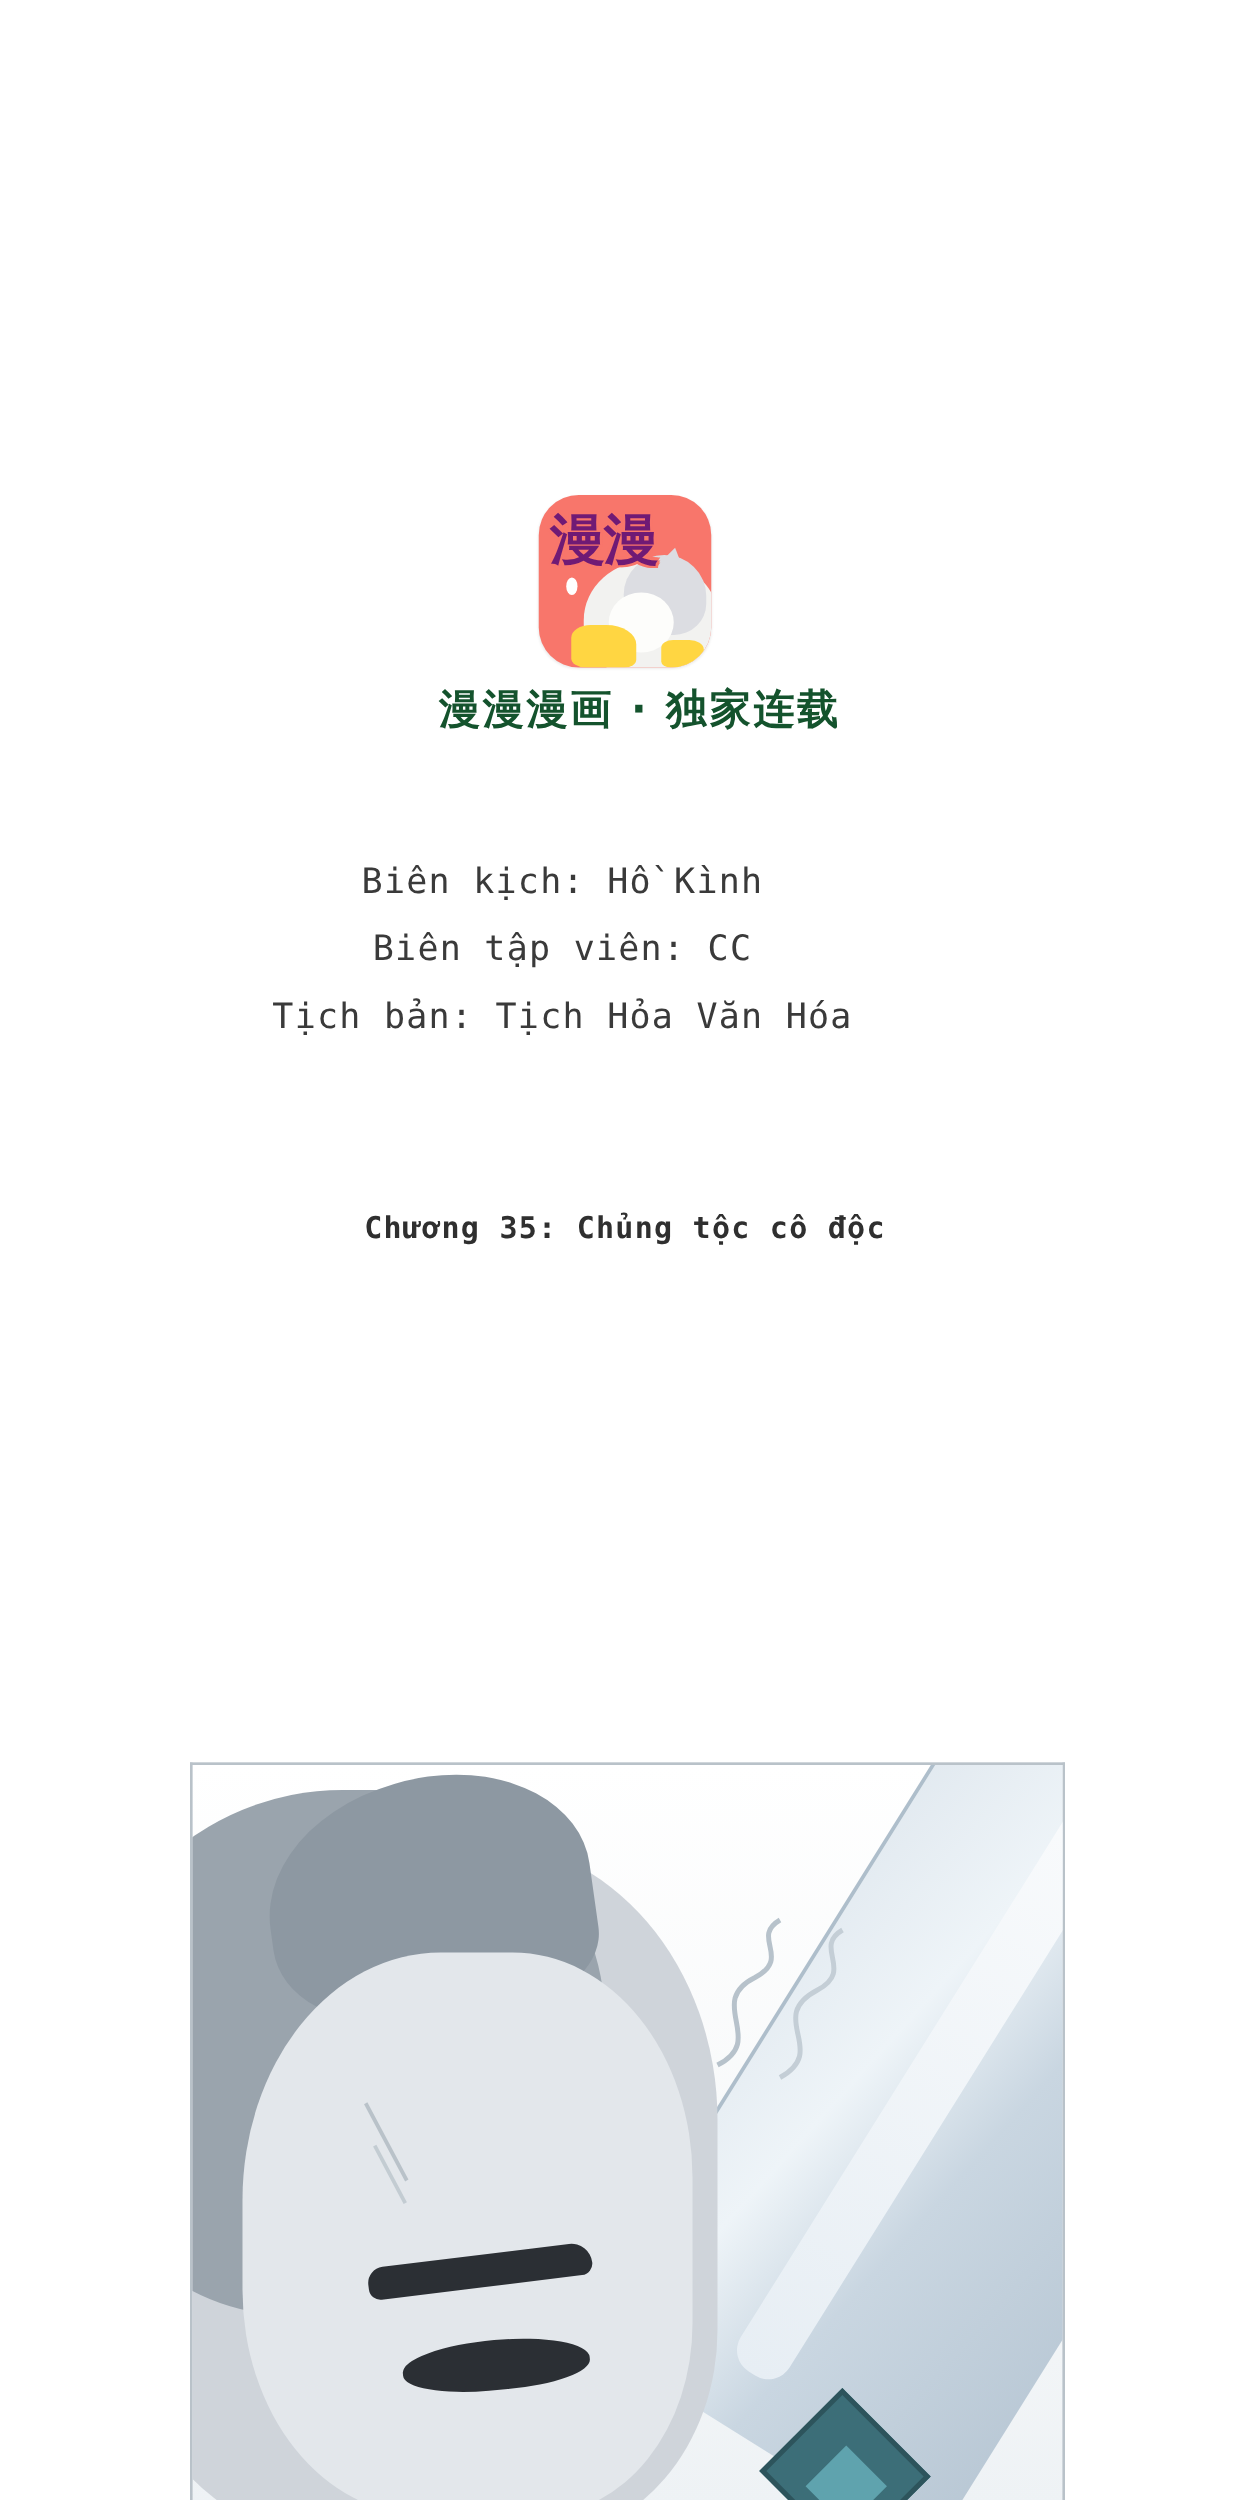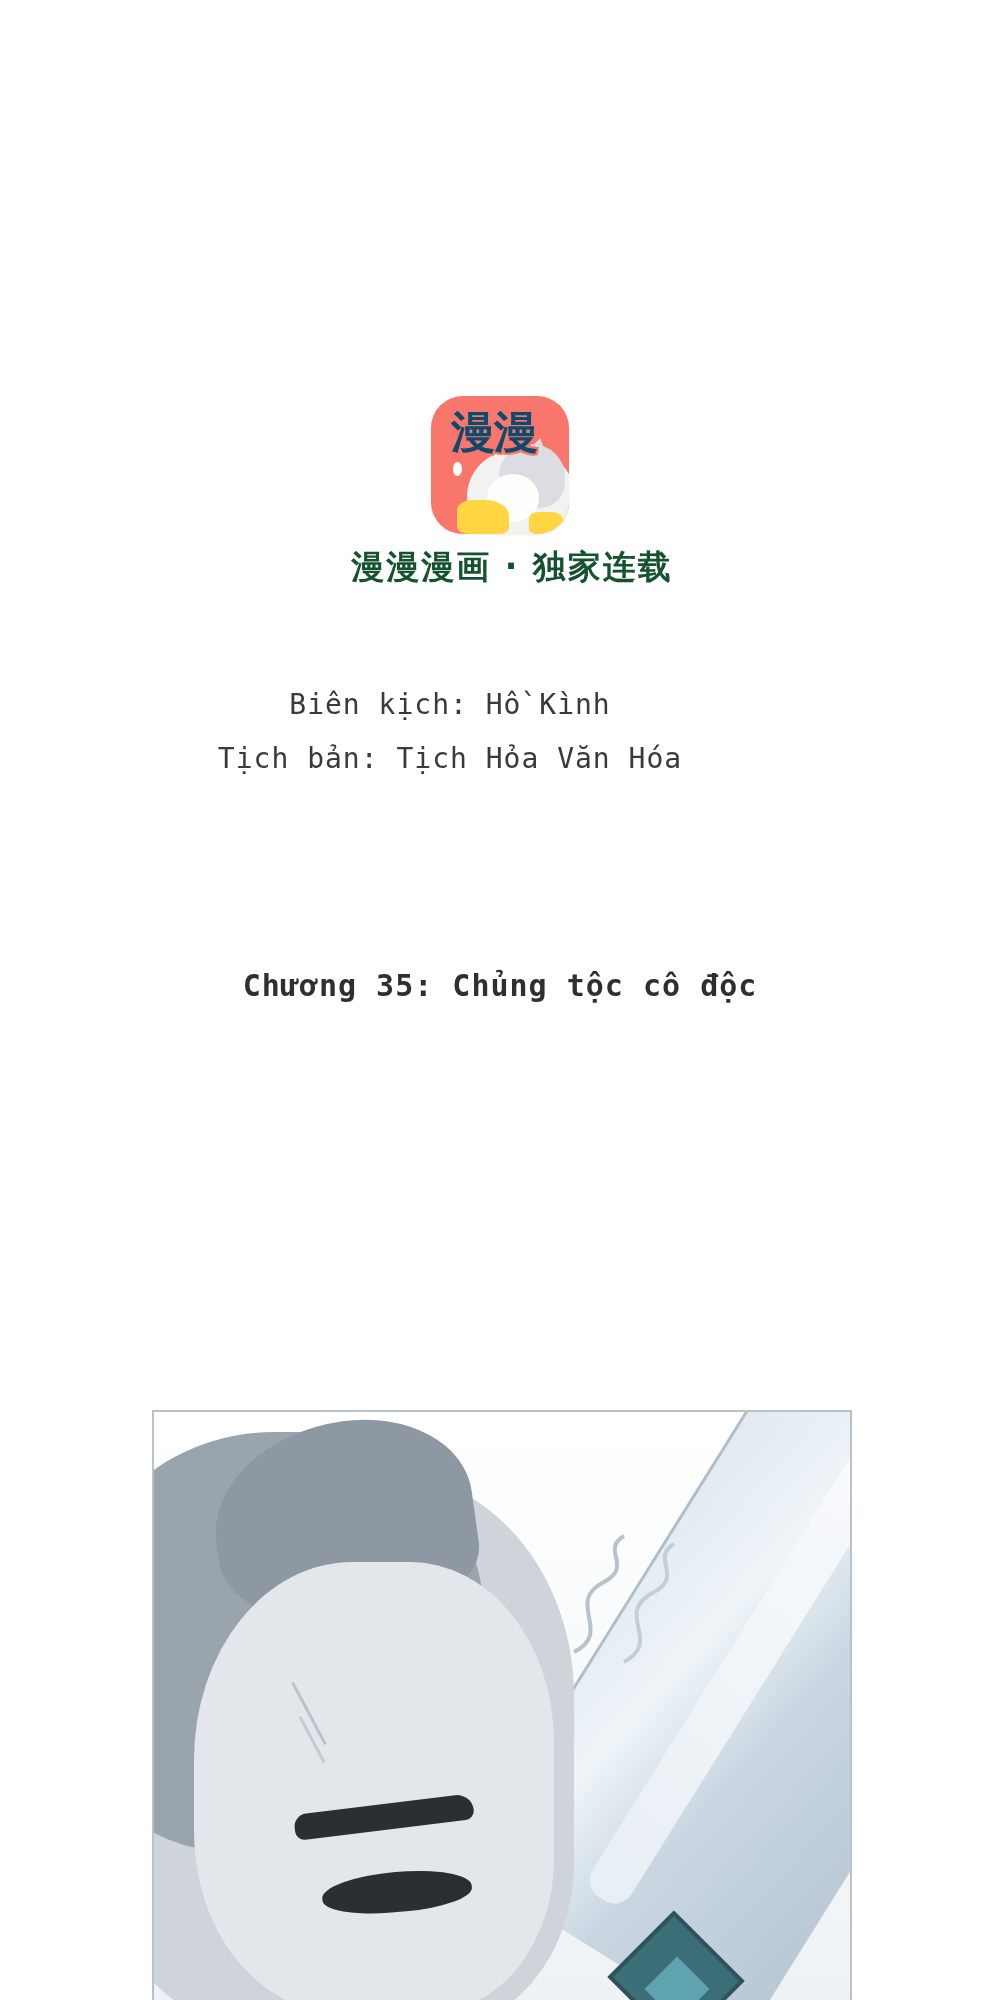--- a/index.html
+++ b/index.html
@@ -92,27 +92,27 @@
     position: absolute;
     right: 6px;
     bottom: 0px;
     width: 34px;
     height: 22px;
     background: #ffd642;
     border-radius: 28% 34% 18% 22%;
   }
   .logo .logo-text {
     position: absolute;
-    left: 20px;
+    left: 9px;
     top: 14px;
     font-family: "DejaVu Sans", sans-serif;
     font-size: 44px;
     font-weight: 700;
     letter-spacing: -1px;
-    color: #0c4a6e;
+    color: #701a75;
     text-shadow:
       -2px 0 0 #f8766b, 2px 0 0 #f8766b, 0 -2px 0 #f8766b, 0 2px 0 #f8766b,
       -2px -2px 0 #f8766b, 2px -2px 0 #f8766b, -2px 2px 0 #f8766b, 2px 2px 0 #f8766b;
     line-height: 1;
     z-index: 3;
   }
   .logo .logo-dot {
     position: absolute;
     left: 22px;
     top: 66px;
@@ -155,21 +155,21 @@
   }
 
   
   .chapter {
     position: absolute;
     left: 0;
     top: 968px;
     width: 1000px;
     text-align: center;
     font-family: "DejaVu Sans Mono", monospace;
-    font-size: 30px;
+    font-size: 24px;
     font-weight: 700;
     color: #2f2f2f;
     letter-spacing: 1px;
   }
 
   
   .panel {
     position: absolute;
     left: 152px;
     top: 1410px;
@@ -325,20 +325,21 @@
       <div class="char-yellow2"></div>
       <div class="logo-text">漫漫</div>
       <div class="logo-dot"></div>
     </div>
   </div>
 
   <div class="brand">漫漫漫画 · 独家连载</div>
 
   <div class="credits">
     <div class="credit-line">Biên kịch: Hồ Kình</div>
+    <div class="credit-line">Biên tập viên: CC</div>
     <div class="credit-line">Tịch bản: Tịch Hỏa Văn Hóa</div>
   </div>
 
   <div class="chapter">Chương 35: Chủng tộc cô độc</div>
 
   <div class="panel">
     <div class="bg-white"></div>
     <div class="blade"></div>
     <div class="blade-edge"></div>
     <div class="head"></div>

